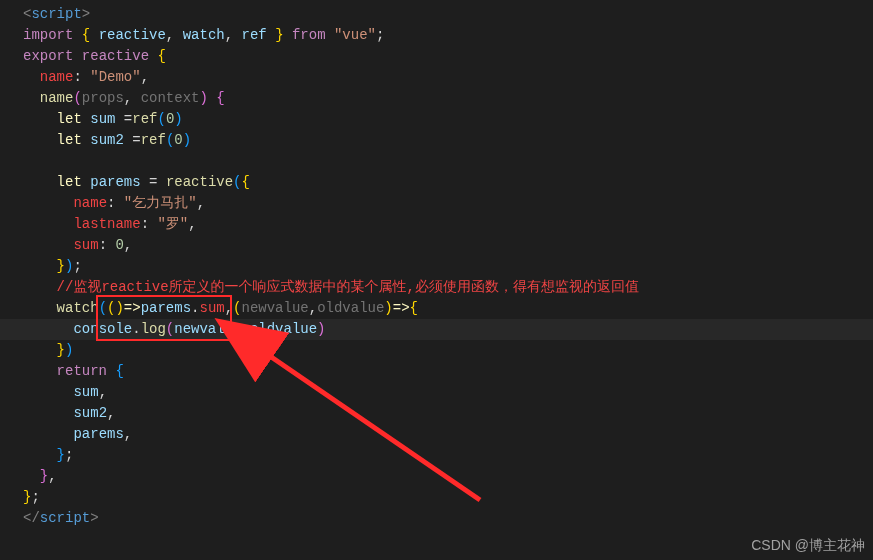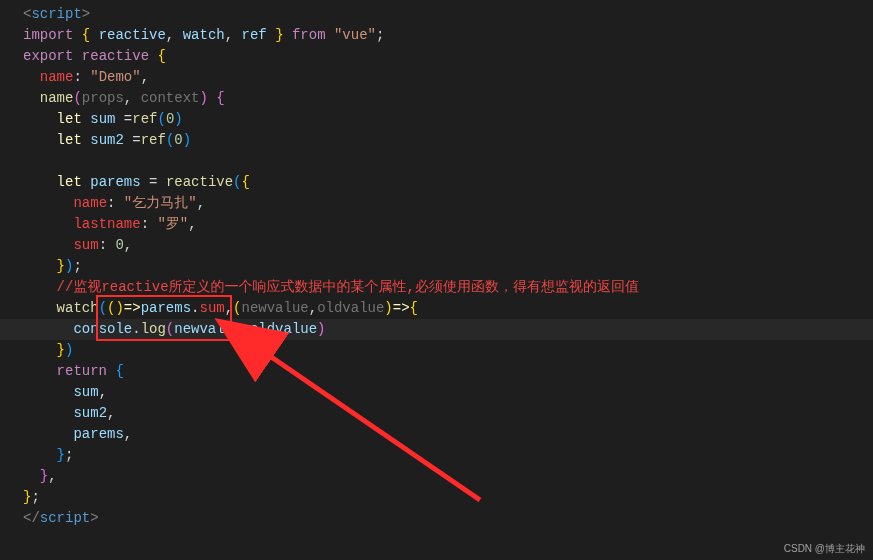--- a/index.html
+++ b/index.html
@@ -60,21 +60,21 @@
     position: absolute;
     z-index: 6;
     pointer-events: none;
   }
   .watermark {
     position: absolute;
     right: 8px;
     bottom: 4px;
     color: #b8b8b8;
     font-family: sans-serif;
-    font-size: 10px;
+    font-size: 14px;
     opacity: 0.85;
     z-index: 10;
   }
 </style>
 </head>
 <body>
 
 <div class="editor">
   <div class="highlight-line" style="top: 319px;"></div>
 

